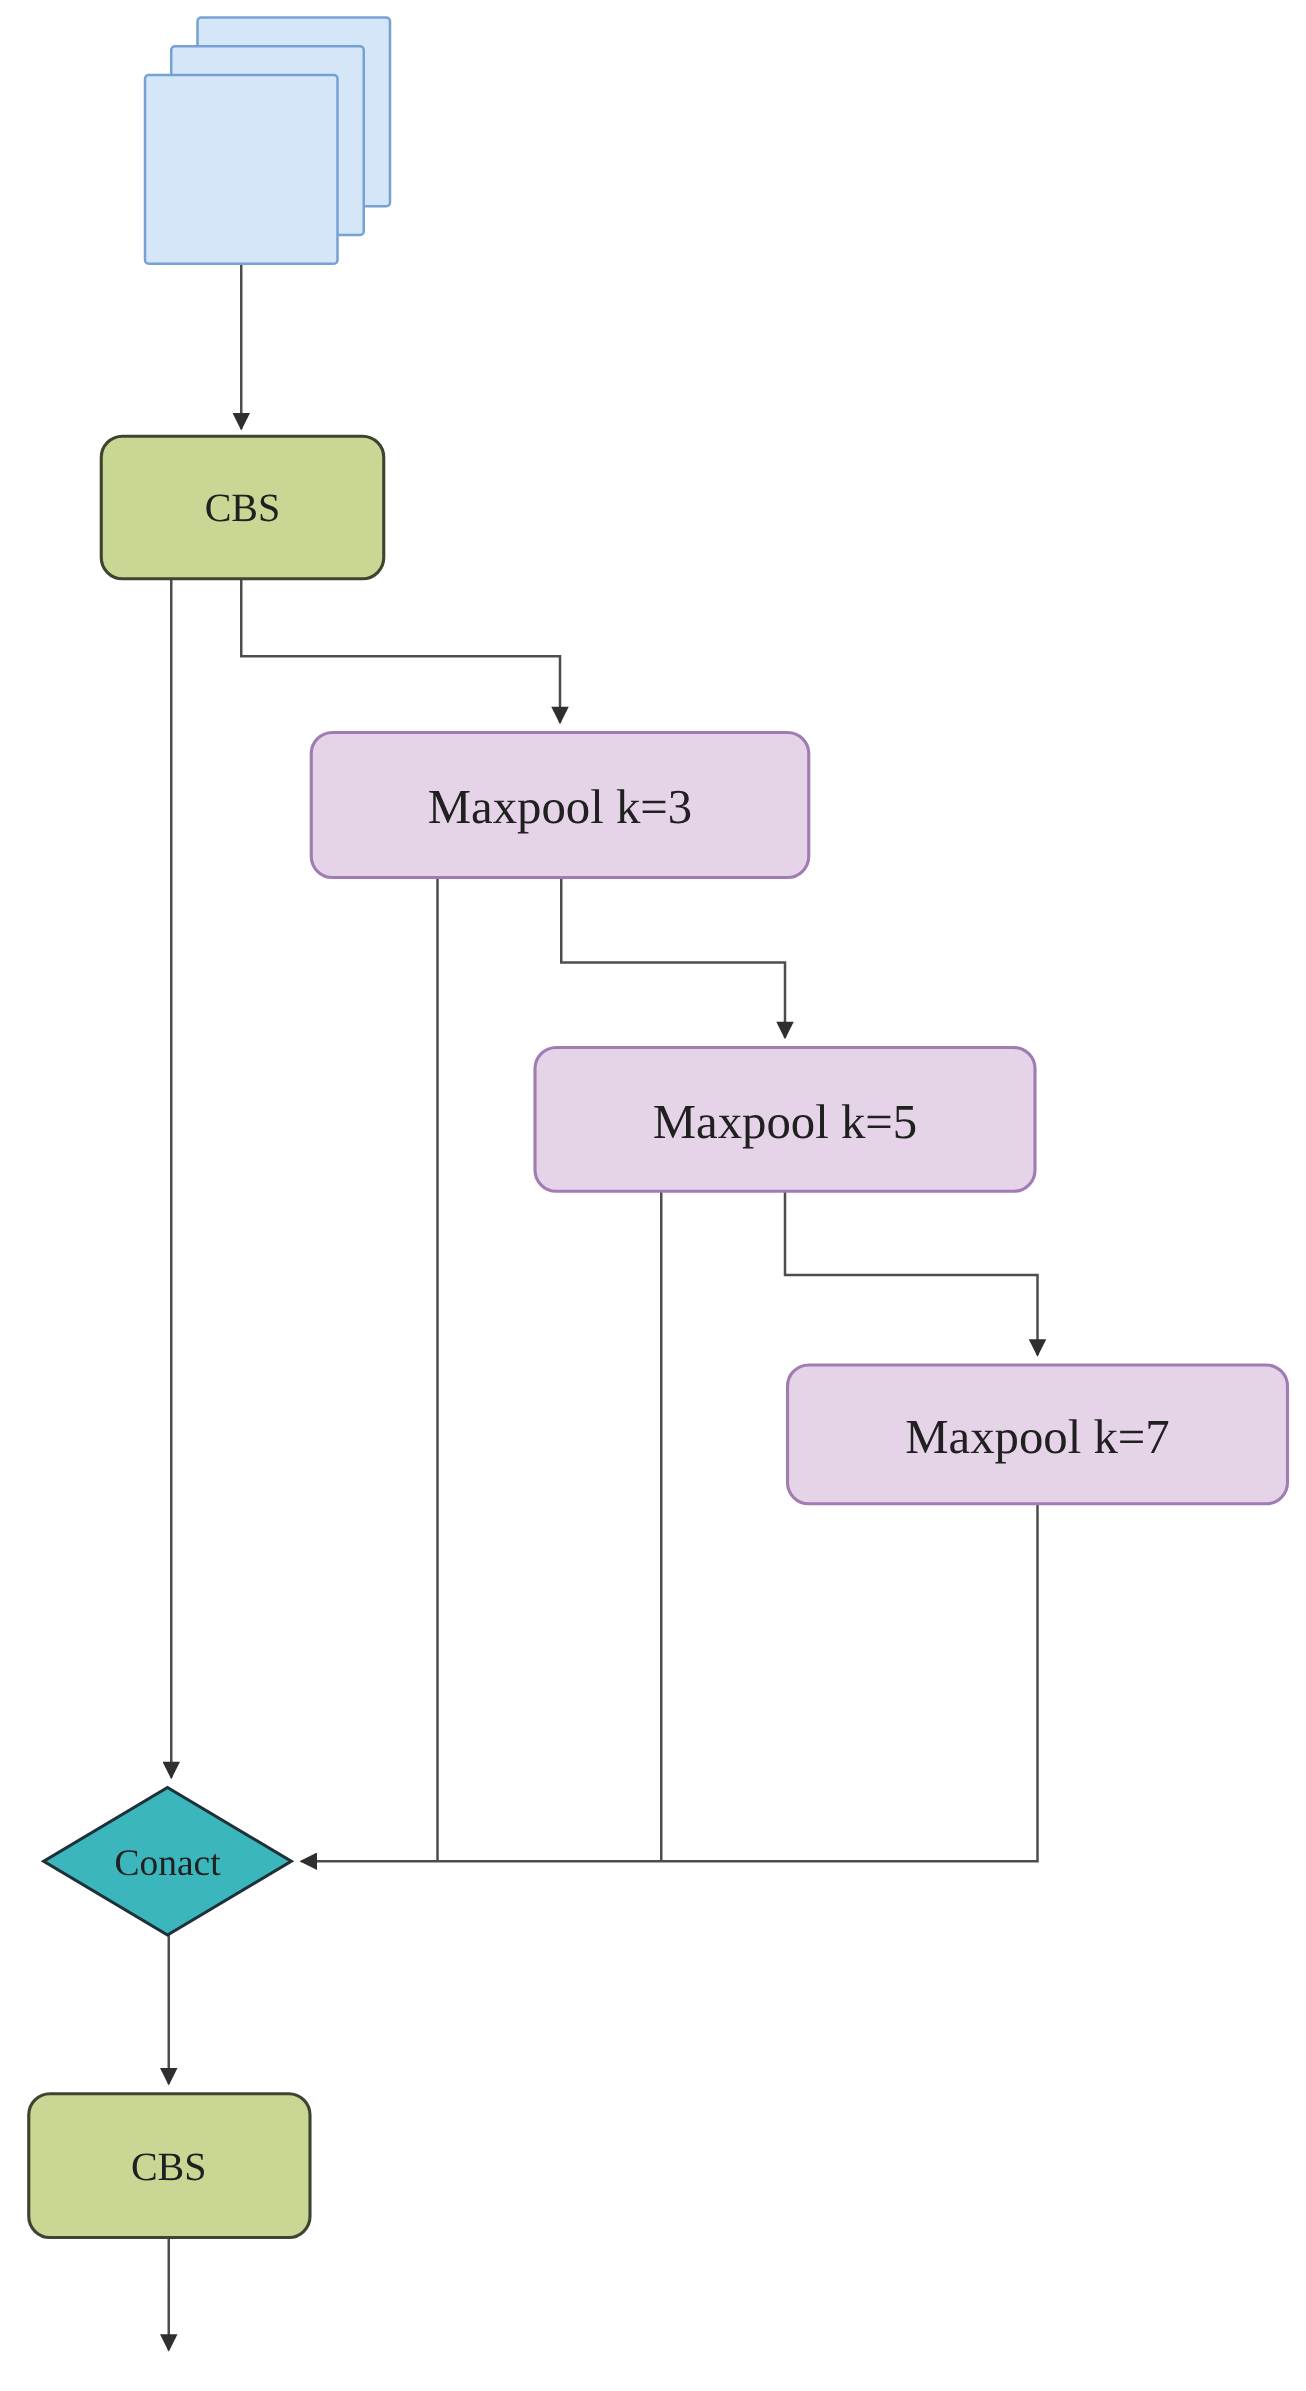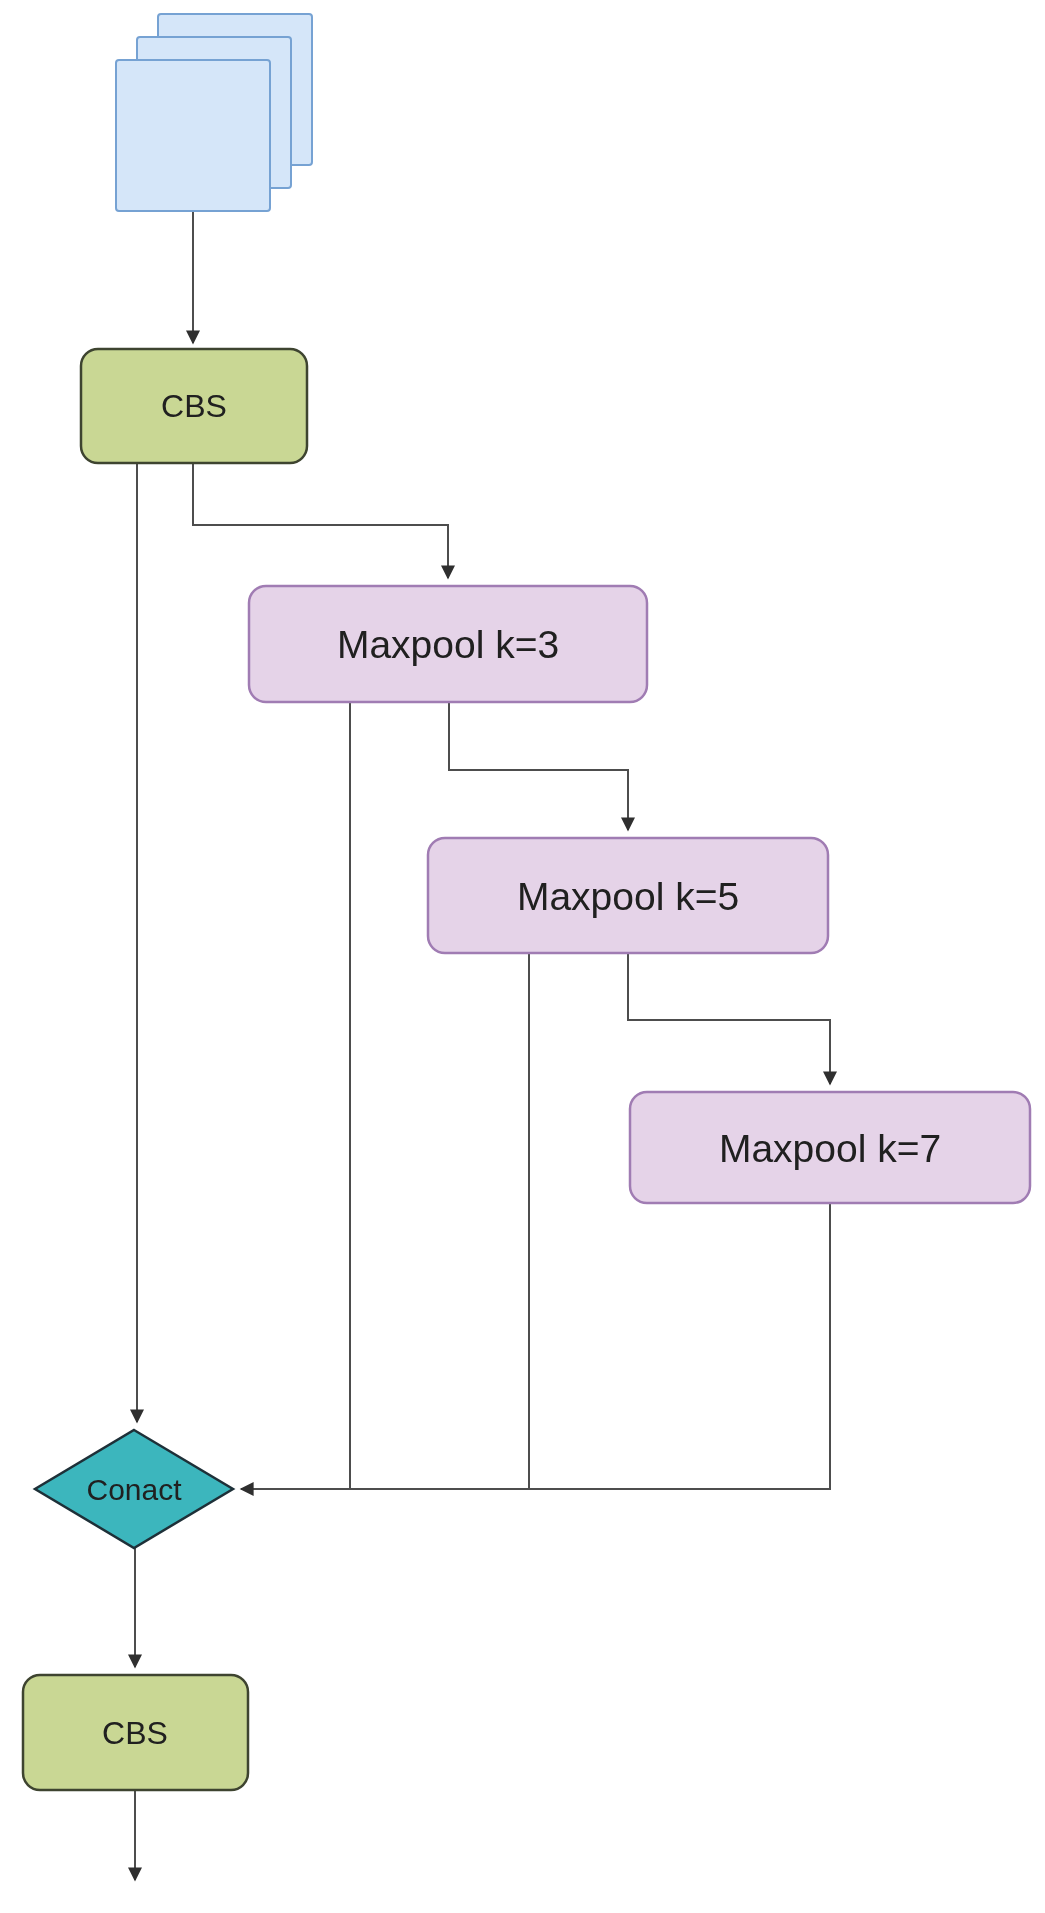--- a/index.html
+++ b/index.html
@@ -1,20 +1,20 @@
 <!DOCTYPE html>
 <html><head>
 <meta charset="utf-8">
 <style>
   html,body{margin:0;padding:0;background:#ffffff;}
   .canvas{
     position:relative;
     width:1045px;height:1913px;
     background:#ffffff;
-    font-family:Liberation Sans, sans-serif;
+    font-family:Liberation Serif, serif;
   }
   svg{display:block;}
   .edge{
     fill:none;
     stroke:#4d4d4d;
     stroke-width:2;
   }
   .sq{
     fill:#d5e6f9;
     stroke:#76a2d3;

